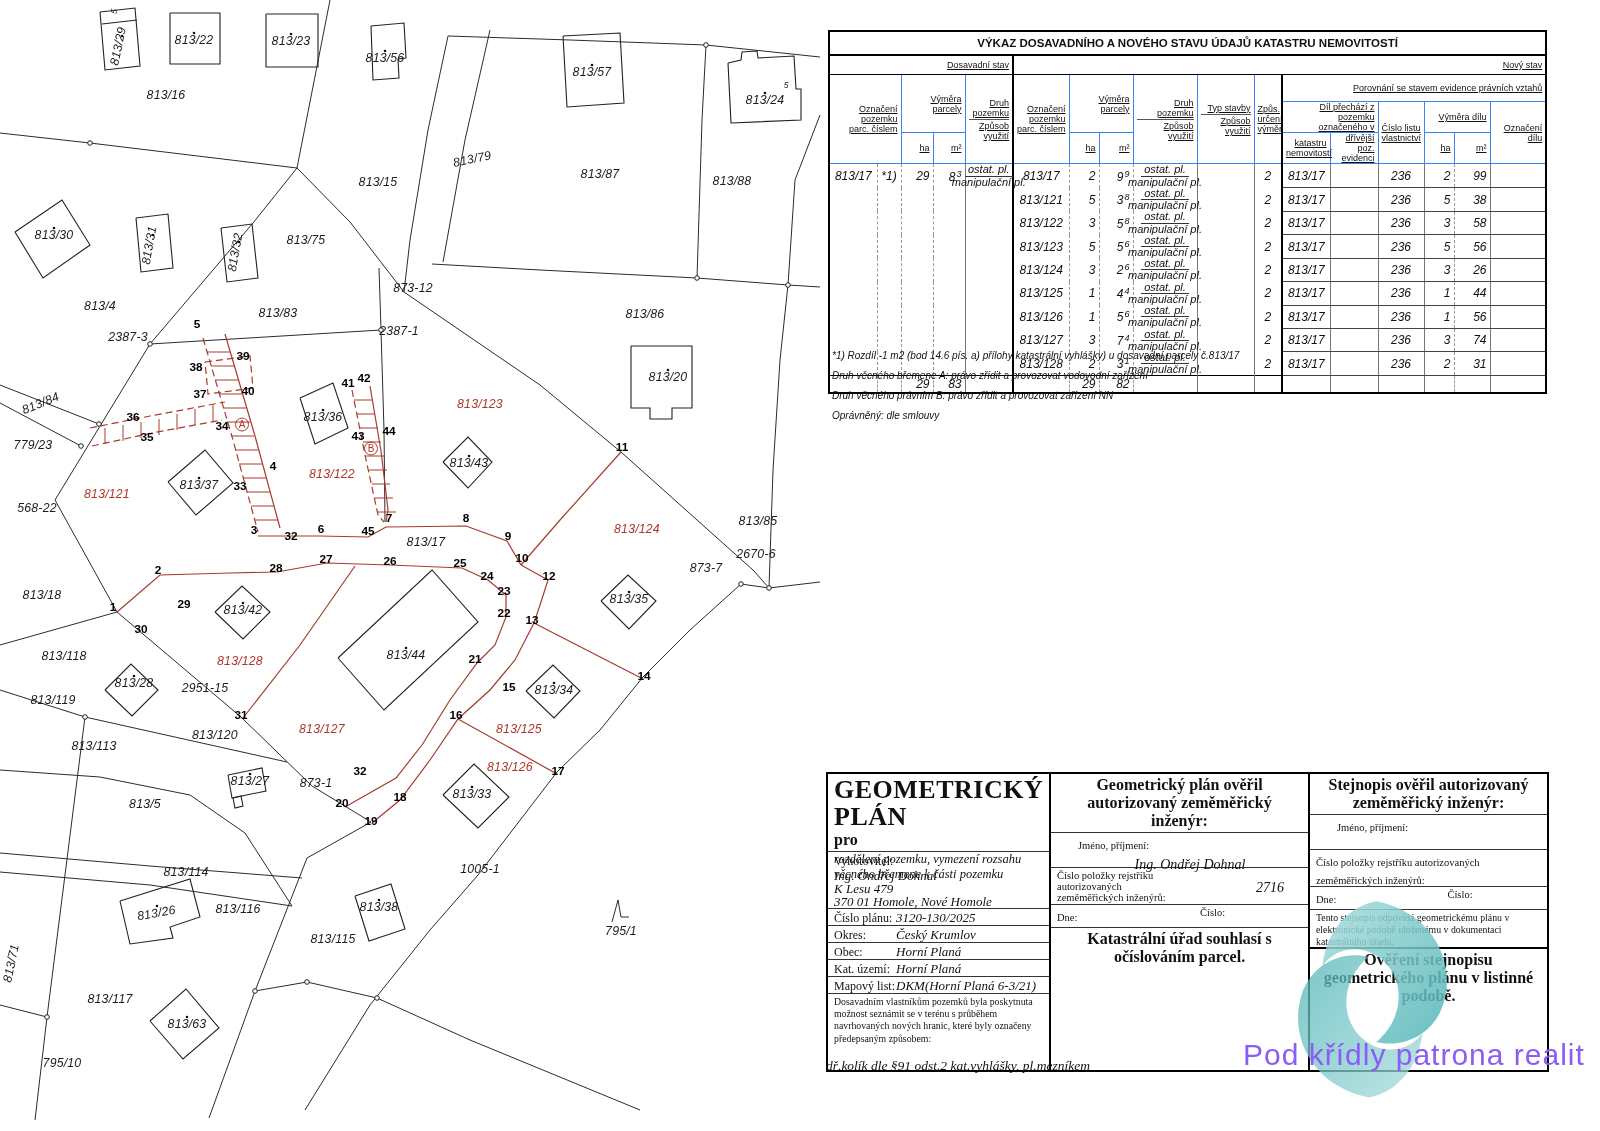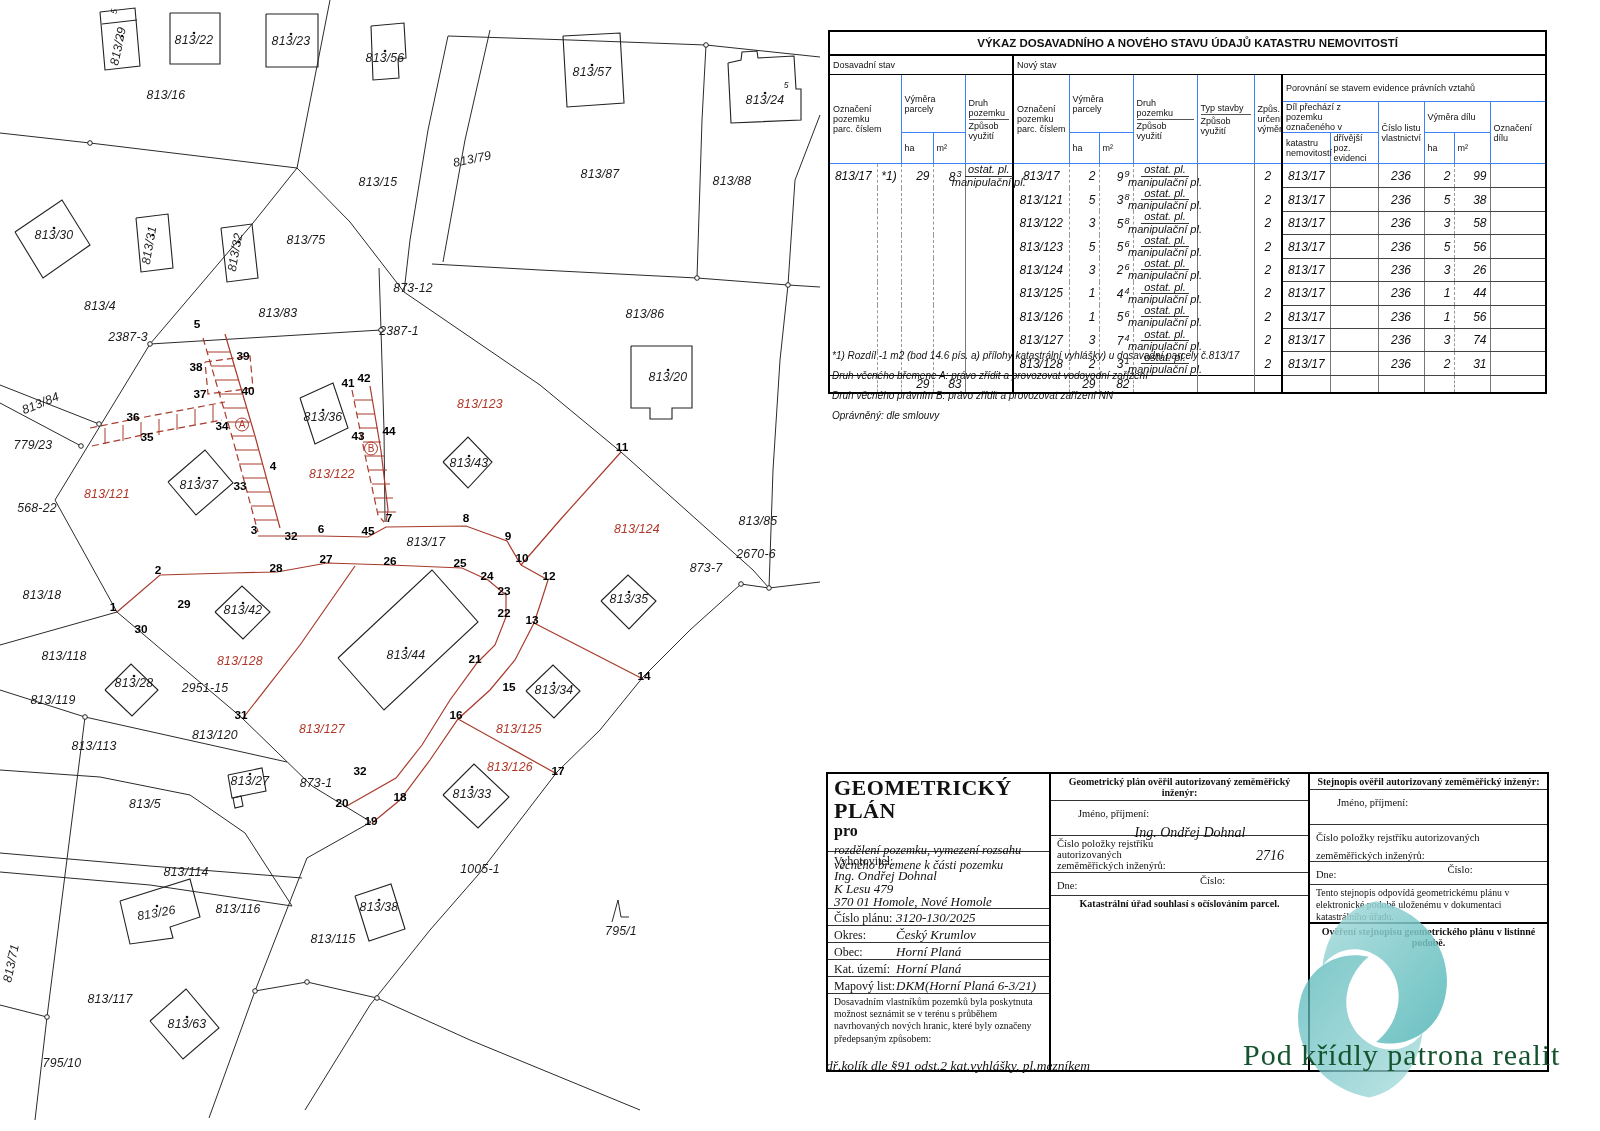--- a/index.html
+++ b/index.html
@@ -19,21 +19,21 @@
   #map .pr{font:italic 12.3px "Liberation Sans",sans-serif;fill:#b03728;letter-spacing:.2px;}
   #map .pt{font:bold 11.8px "Liberation Sans",sans-serif;fill:#000;}
   #map .sm{font:italic 8.5px "Liberation Sans",sans-serif;fill:#222;}
   #map .lt{font:10px "Liberation Sans",sans-serif;fill:#b03728;}
   .bdot{fill:#111;}
   .ltc{fill:none;stroke:#b03728;stroke-width:1;}
   
   #vykaz{position:absolute;left:828px;top:30px;}
   #vykaz table{border-collapse:collapse;table-layout:fixed;width:717px;border:2px solid #000;}
   #vykaz td,#vykaz th{padding:0 3px;overflow:visible;}
-  #vykaz th{font-weight:normal;font-size:9px;line-height:1.12;text-align:left;vertical-align:middle;}
+  #vykaz th{font-weight:normal;font-size:9px;line-height:1.12;text-align:right;vertical-align:middle;text-decoration:underline;}
   .pre{white-space:pre-line;}
   tr.ttl td{font-weight:bold;font-size:11.5px;text-align:center;height:22px;border-bottom:2px solid #000;}
   tr.stav th{font-weight:bold;font-size:12px;height:18px;border-bottom:1.5px solid #000;}
   tr.h1 th{height:26px;} tr.h2 th{height:24px;} tr.h3 th{height:22px;}
   #vykaz thead th{border:1px solid #3b82f6;}
   #vykaz tr.stav th{border:1px solid #000;}
   .tl{border-left:2px solid #000 !important;}
   td.sl{border-left:1px solid #777;} td.dl{border-left:1px dashed #999;}
   tr.data{height:22.3px;}
   tr.data td{font-style:italic;font-size:12px;vertical-align:middle;}
@@ -50,40 +50,40 @@
   #notes div{margin-bottom:9px;}
   
   #gp{position:absolute;left:826px;top:772px;width:719px;height:296px;border:2px solid #000;
       font-family:"Liberation Serif",serif;overflow:visible;}
   .col{position:absolute;top:0;bottom:0;}
   #gp-left{left:0;width:221px;border-right:2px solid #000;}
   #gp-mid{left:223px;width:257px;border-right:2px solid #000;}
   #gp-right{left:482px;width:237px;}
   .row{border-bottom:1px solid #333;position:relative;box-sizing:border-box;padding:2px 6px;}
   .row.thick{border-bottom:2px solid #000;}
-  .bh{font-weight:bold;font-size:10px;text-align:center;}
+  .bh{font-weight:bold;font-size:16px;text-align:center;}
   .lab{font-size:10.5px;}
   .val{font-style:italic;font-size:14px;}
   #gp-title{height:78px;}
-  #gp-title .big{font-weight:bold;font-size:22px;letter-spacing:.5px;line-height:1.05;}
+  #gp-title .big{font-weight:bold;font-size:26px;letter-spacing:.5px;line-height:1.05;}
   #gp-title .pro{font-weight:bold;font-size:16px;}
   #gp-title .sub{font-style:italic;font-size:12.5px;margin-top:3px;}
   .fld{height:17px;display:flex;}
   .fld .lab{width:62px;font-size:12px;}
   .fld .val{font-size:13px;line-height:1.0;}
   #vyh{height:57px;flex-direction:column;}
   #small-note{font-size:9.8px;line-height:1.25;border-bottom:none;}
   #overflow-it{position:absolute;left:-2px;top:284px;font-style:italic;font-size:13.5px;white-space:nowrap;z-index:4;}
   .namecell{height:35px;padding-left:27px;} .regcell{height:37px;} .dnecell{height:23px;}
   .dnecell .c2{position:absolute;left:58%;top:2px;}
   .notecell{height:39px;font-size:9.8px;line-height:1.25;}
   .valmid{text-align:center;margin-top:4px;}
   #logo{position:absolute;left:229px;top:121px;z-index:3;pointer-events:none;}
-  #wm{position:absolute;left:1243px;top:1038px;z-index:5;color:#14532d;
-      font-family:Liberation Serif, serif;font-size:30px;letter-spacing:1px;}
+  #wm{position:absolute;left:1243px;top:1038px;z-index:5;color:#8b5cf6;
+      font-family:Liberation Sans, sans-serif;font-size:30px;letter-spacing:1px;}
 </style>
 </head>
 <body>
 
 <div id="canvas">
 
   <svg id="map" width="826" height="1131" viewBox="0 0 826 1131">
     <g class="blk">
       <polyline points="0,133 90,143 297,168"></polyline>
       <polyline points="297,168 330,0"></polyline>

